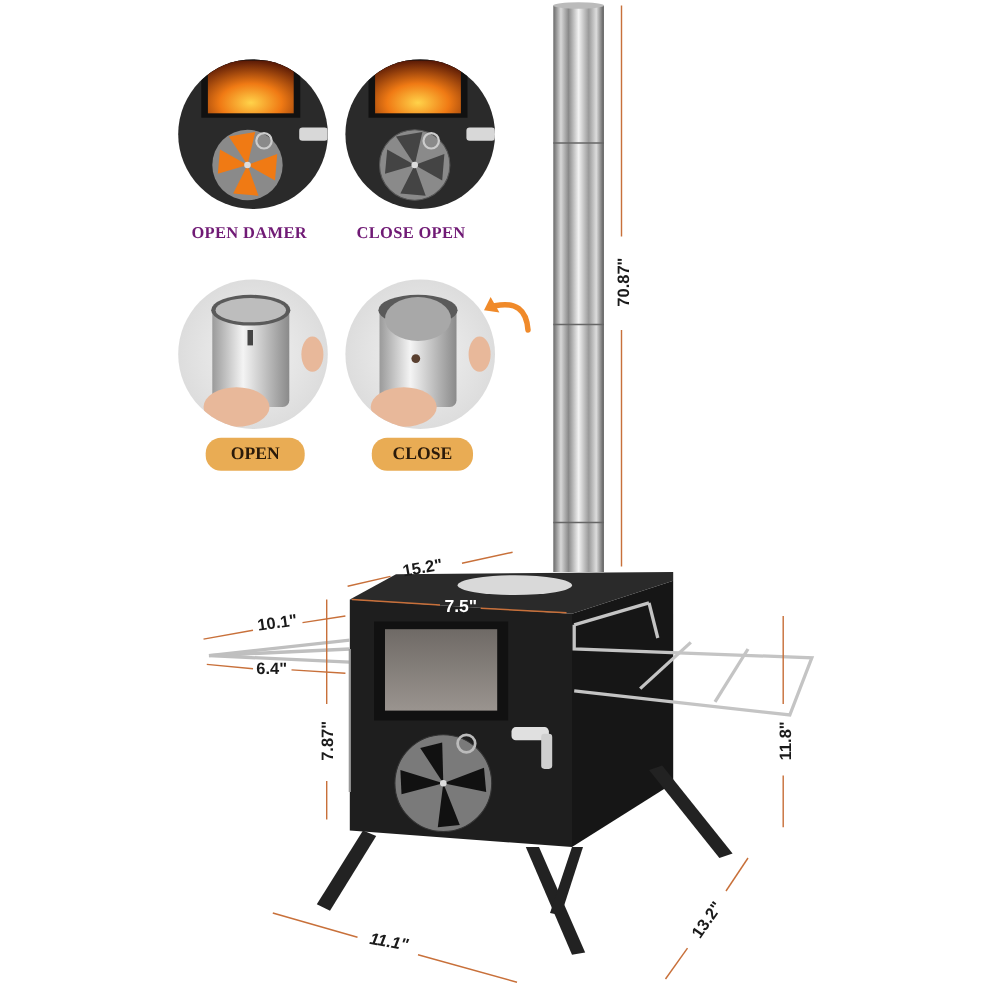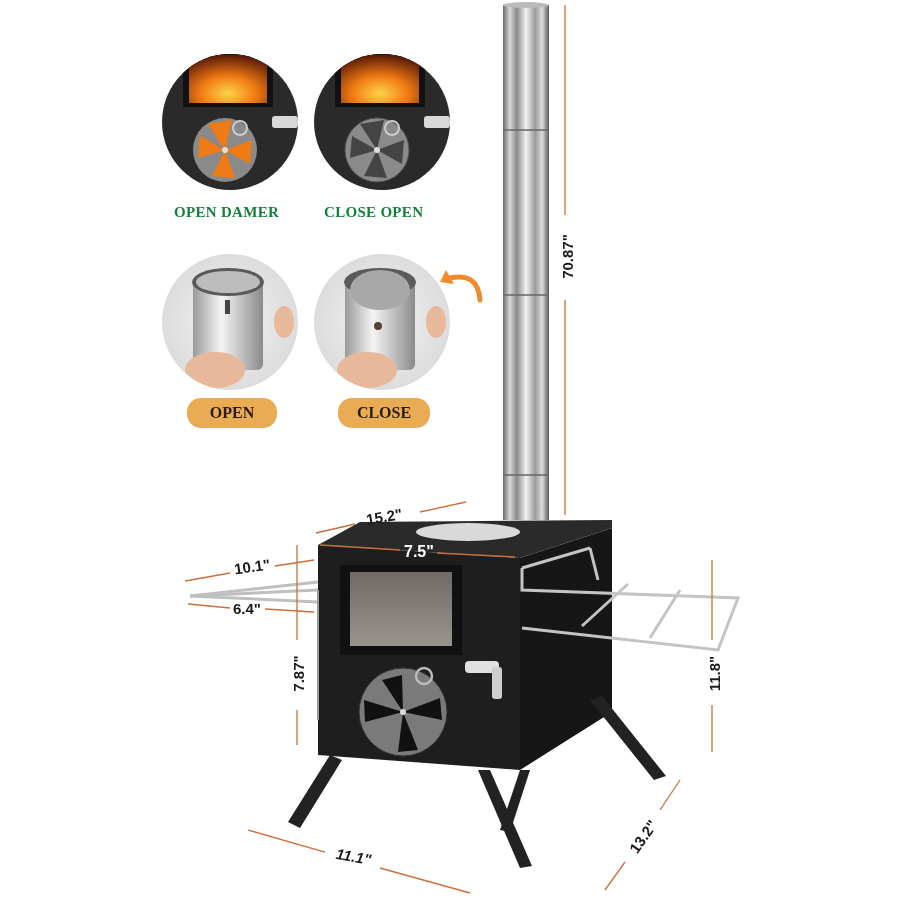--- a/index.html
+++ b/index.html
@@ -1,18 +1,18 @@
 <!DOCTYPE html>
 <html><head>
 <meta charset="utf-8">
 <style>
   html,body{margin:0;padding:0;background:#ffffff;}
   body{width:900px;height:900px;position:relative;overflow:hidden;font-family:"Liberation Sans",sans-serif;}
   .abs{position:absolute;}
-  .caption{font-family:"Liberation Serif",serif;font-weight:bold;font-size:15px;color:#15803d;letter-spacing:0.3px;white-space:nowrap;}
+  .caption{font-family:"Liberation Serif",serif;font-weight:bold;font-size:15px;color:#701a75;letter-spacing:0.3px;white-space:nowrap;}
   .pill{position:absolute;background:#e9ac54;border-radius:14px;display:flex;align-items:center;justify-content:center;font-family:"Liberation Serif",serif;font-weight:bold;font-size:16px;color:#2a1a0a;}
   .dim{position:absolute;font-family:"Liberation Sans",sans-serif;font-weight:bold;font-size:15px;color:#1a1a1a;white-space:nowrap;transform-origin:center center;}
   .dim.white{color:#ffffff;font-size:16px;}
   svg{position:absolute;left:0;top:0;}
 </style>
 </head>
 <body>
 
 <svg width="900" height="900" viewBox="0 0 900 900">
   <defs>

